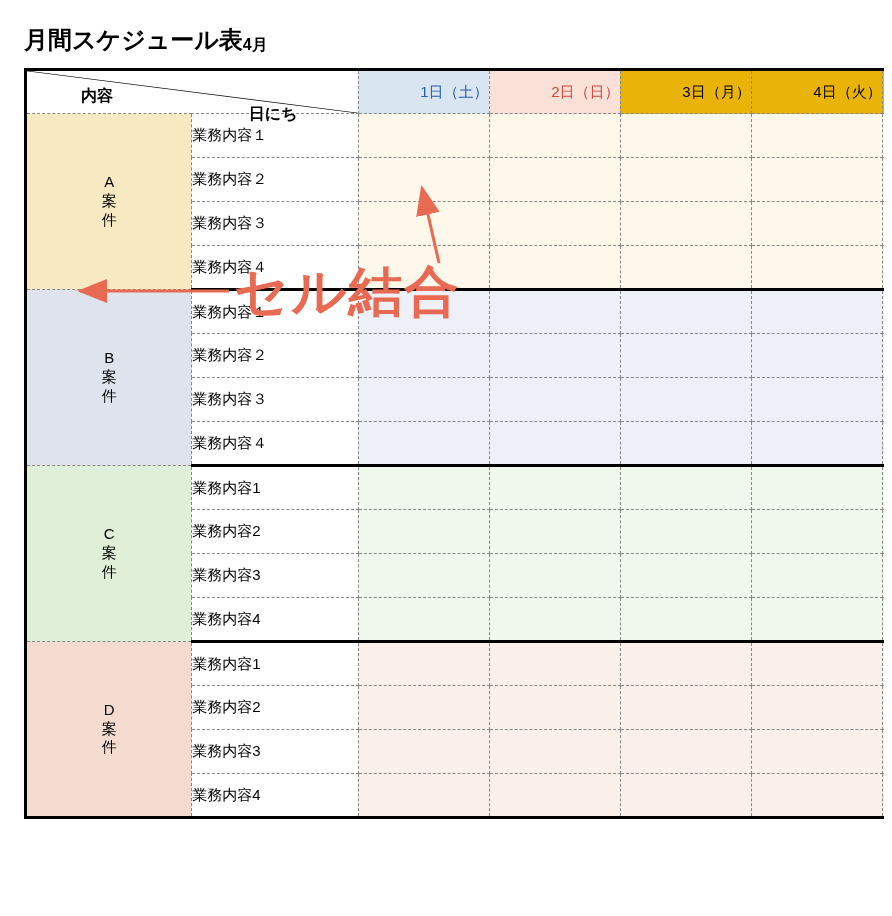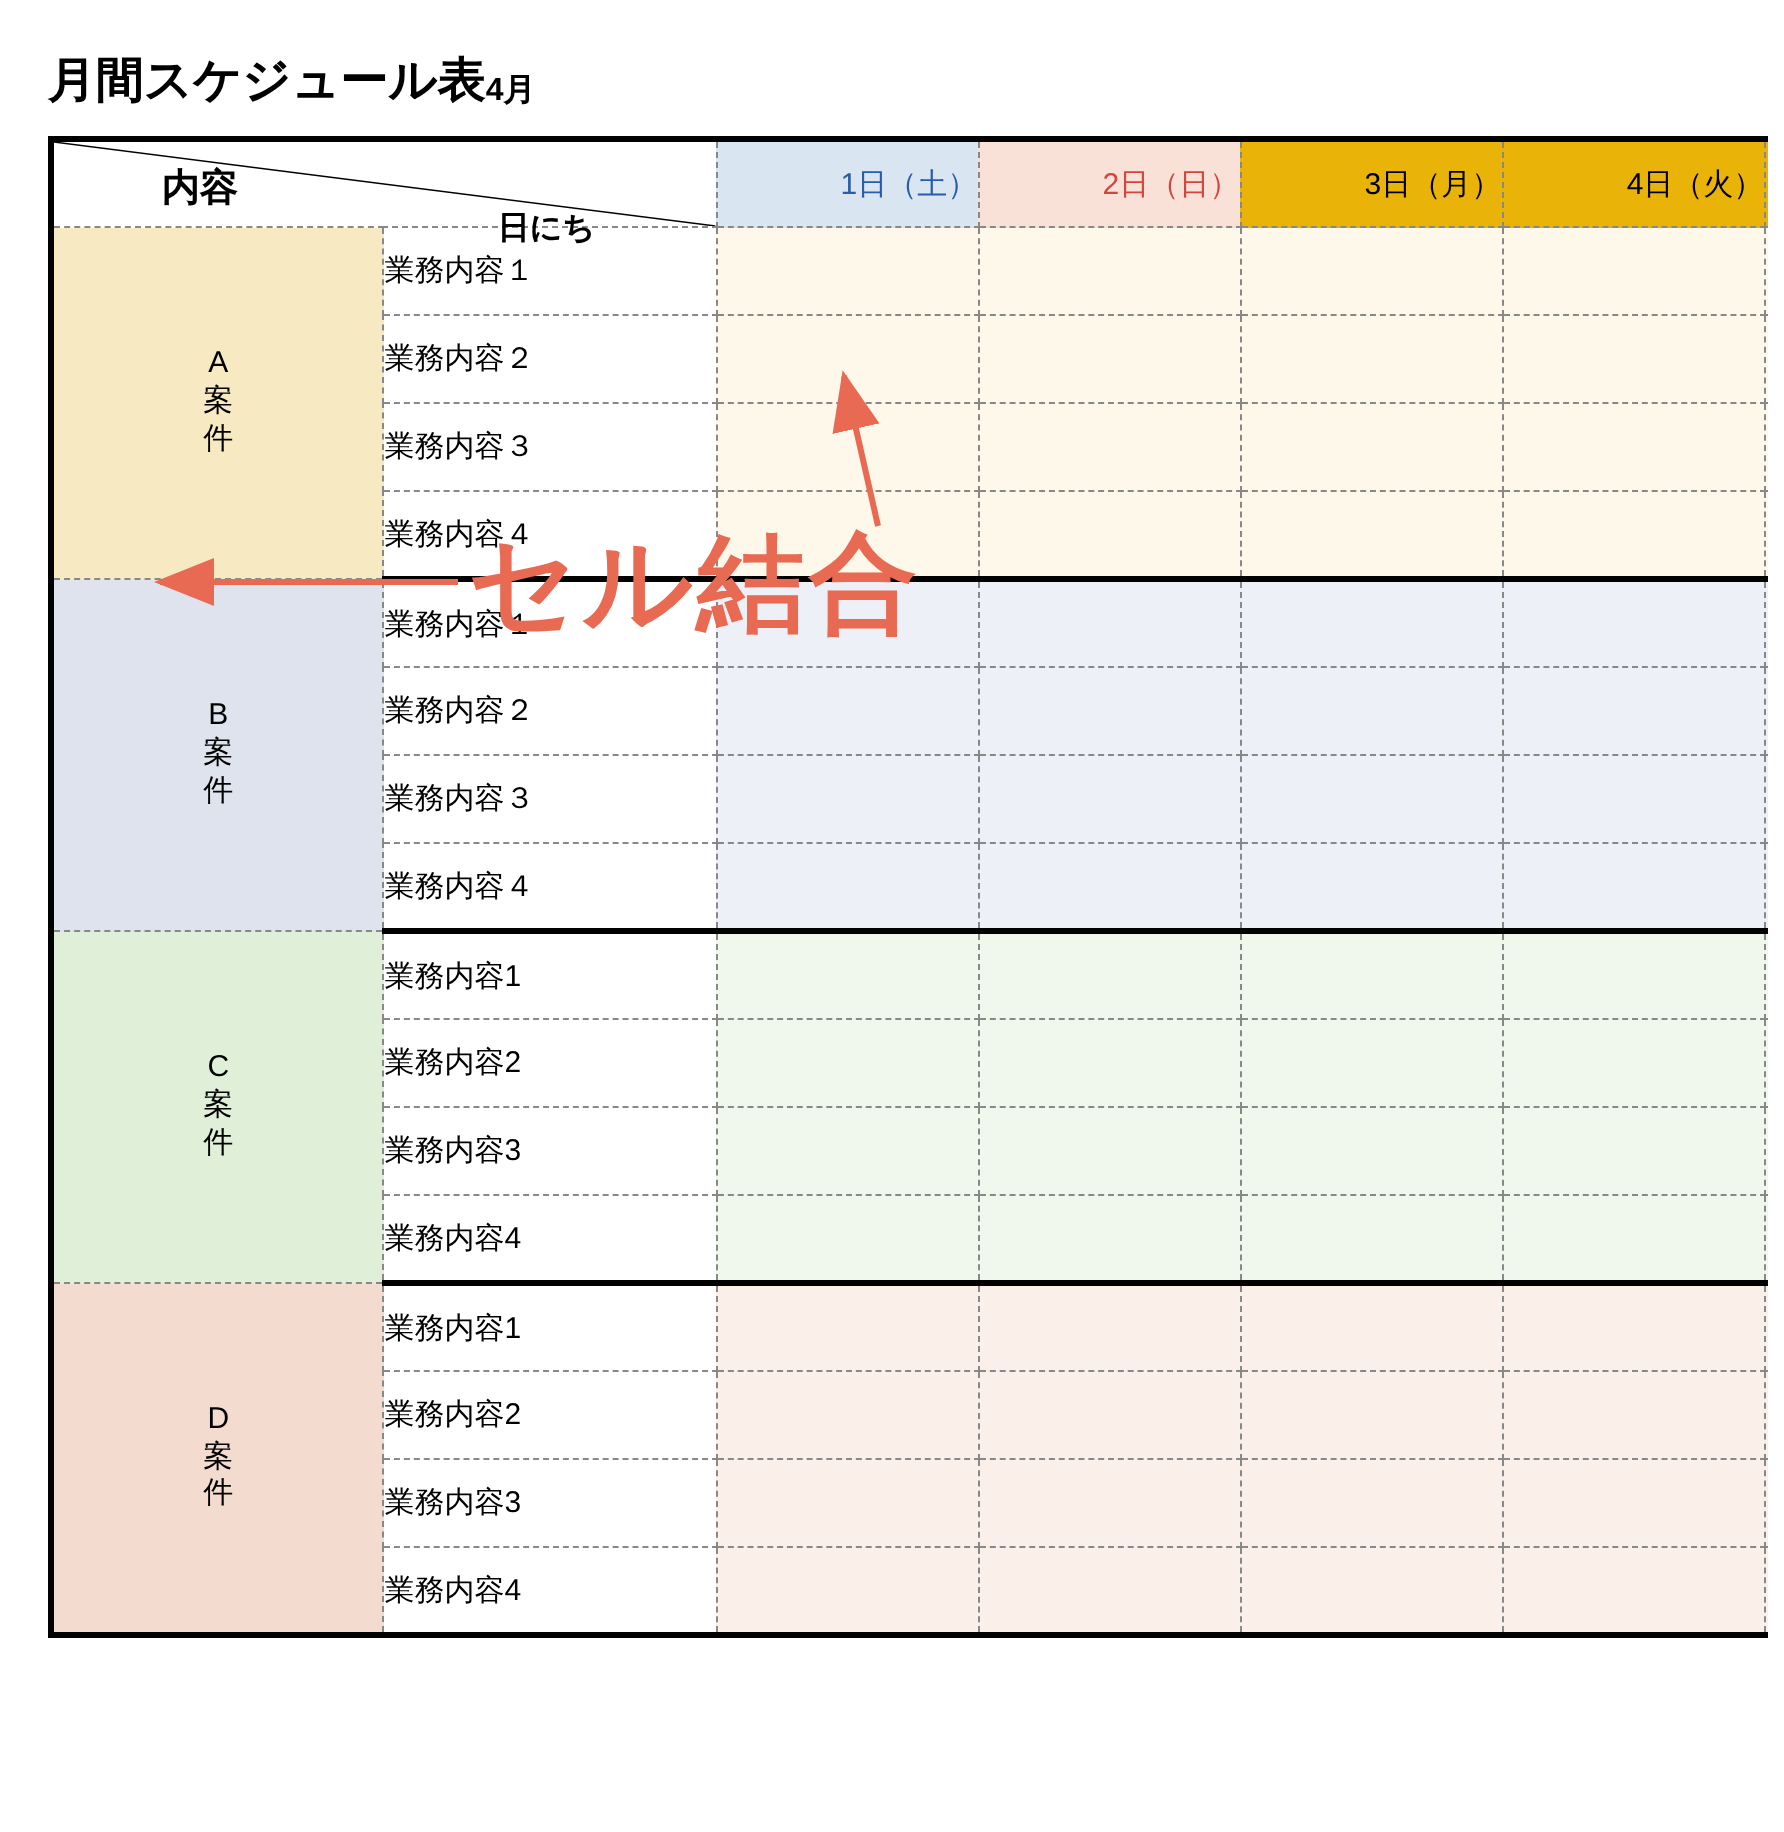--- a/index.html
+++ b/index.html
@@ -68,21 +68,21 @@
     right: 60px;
     font-weight: 700;
     font-size: 16px;
     margin-top: 27px;
   }
   .corner-content {
     position: absolute;
     bottom: 6px;
     left: 54px;
     font-weight: 700;
-    font-size: 19px;
+    font-size: 16px;
   }
   th.daycol {
     width: 130px;
     height: 72px;
     text-align: right;
     font-weight: 500;
     border-bottom: 3px solid #000;
     border-left: 1px dashed #888;
     font-size: 16px;
   }

